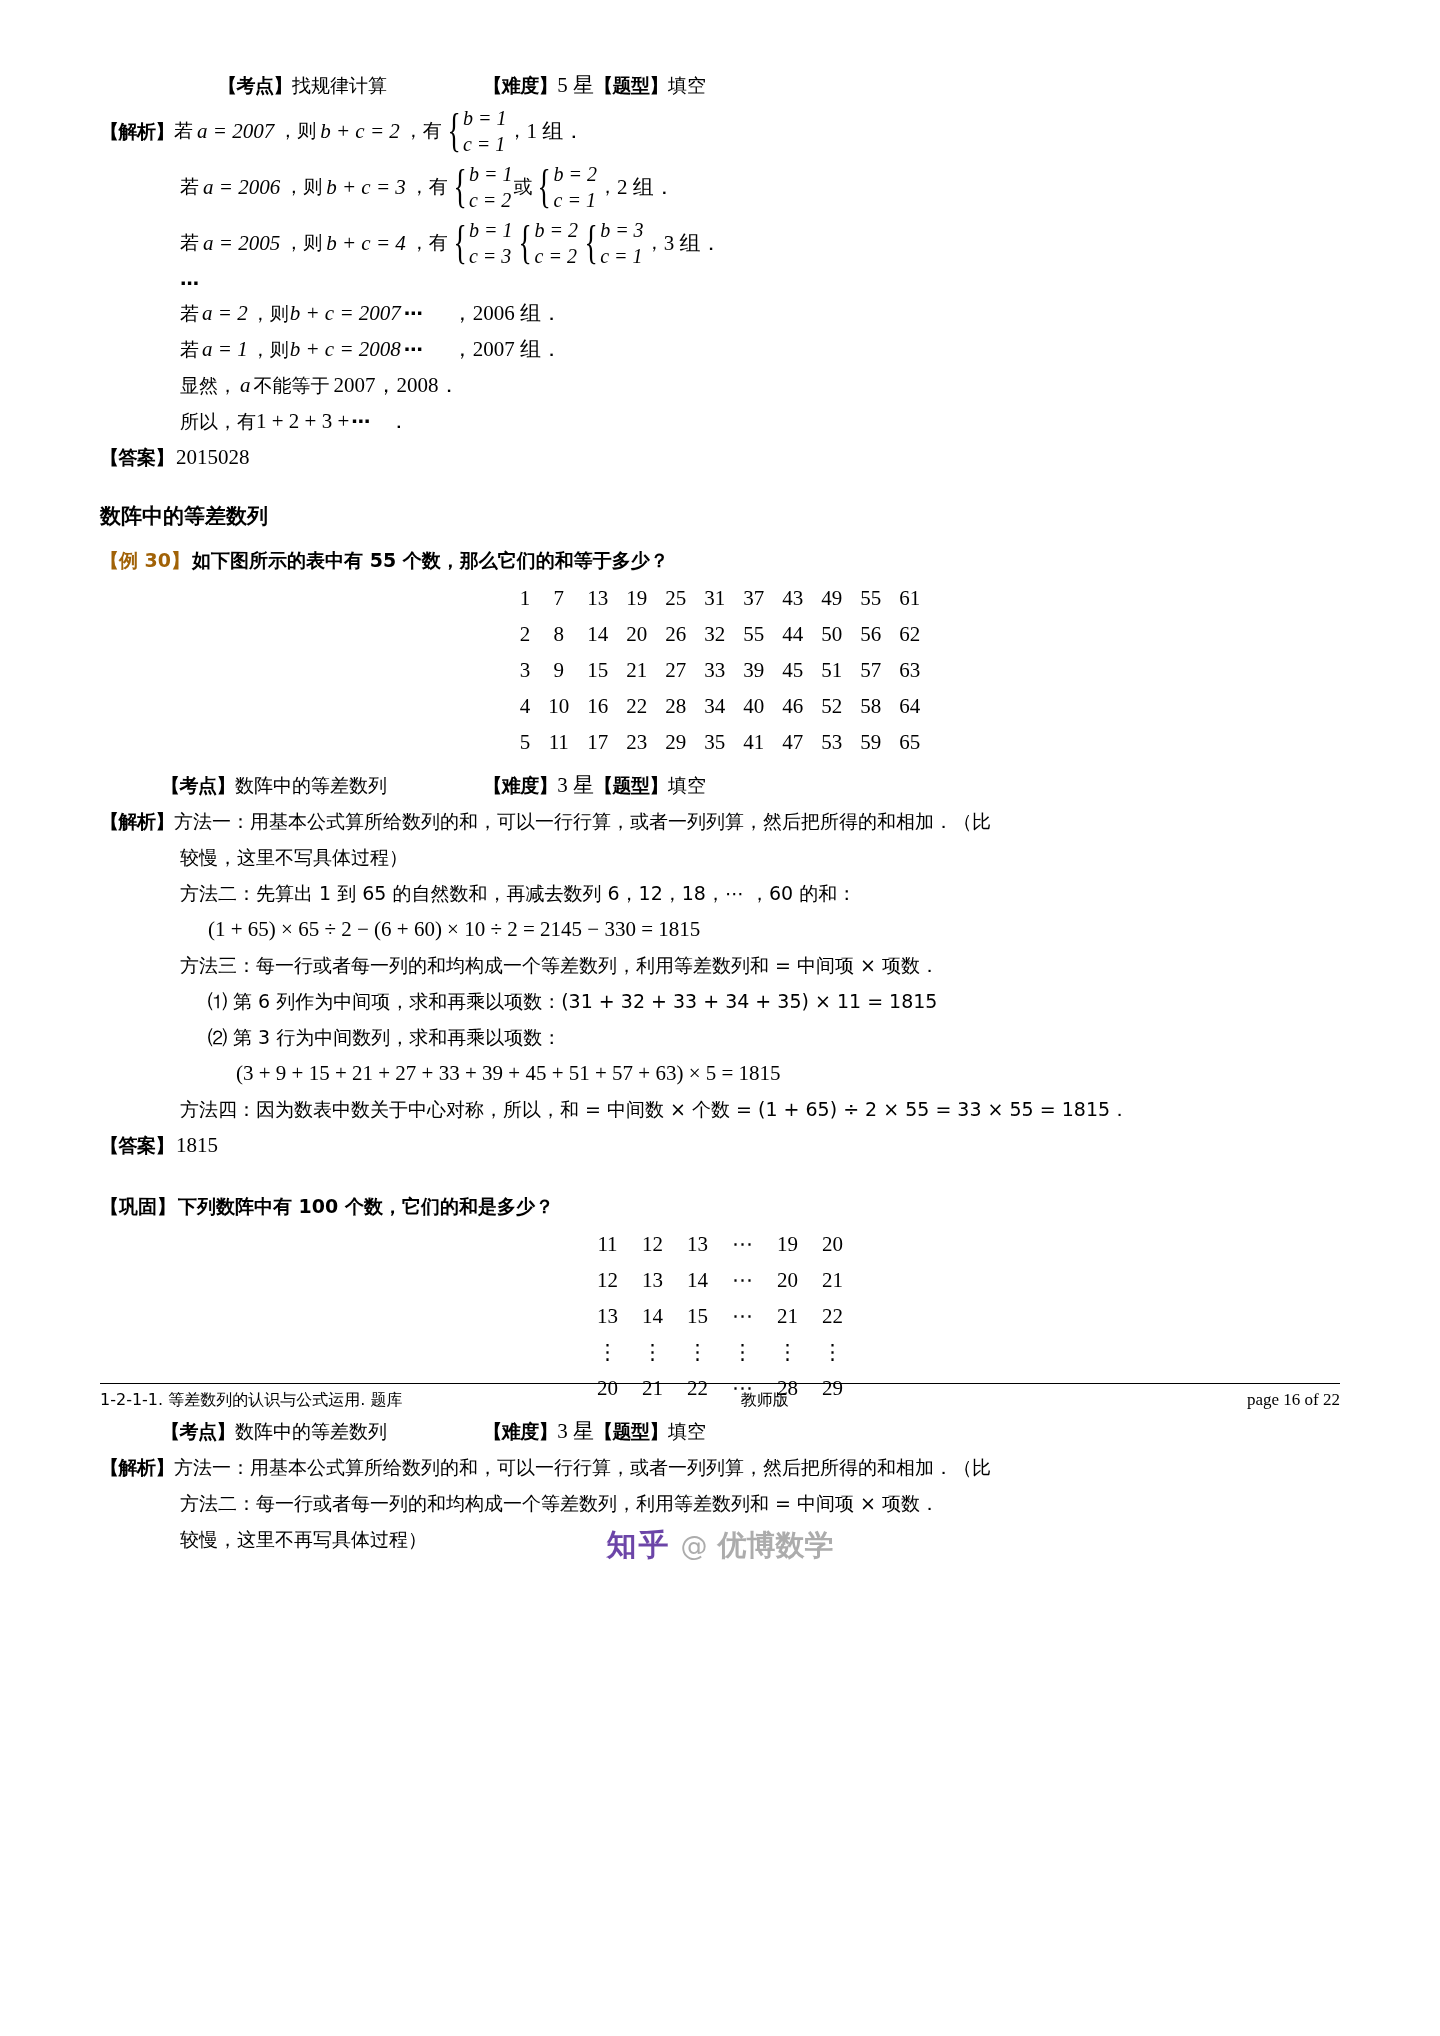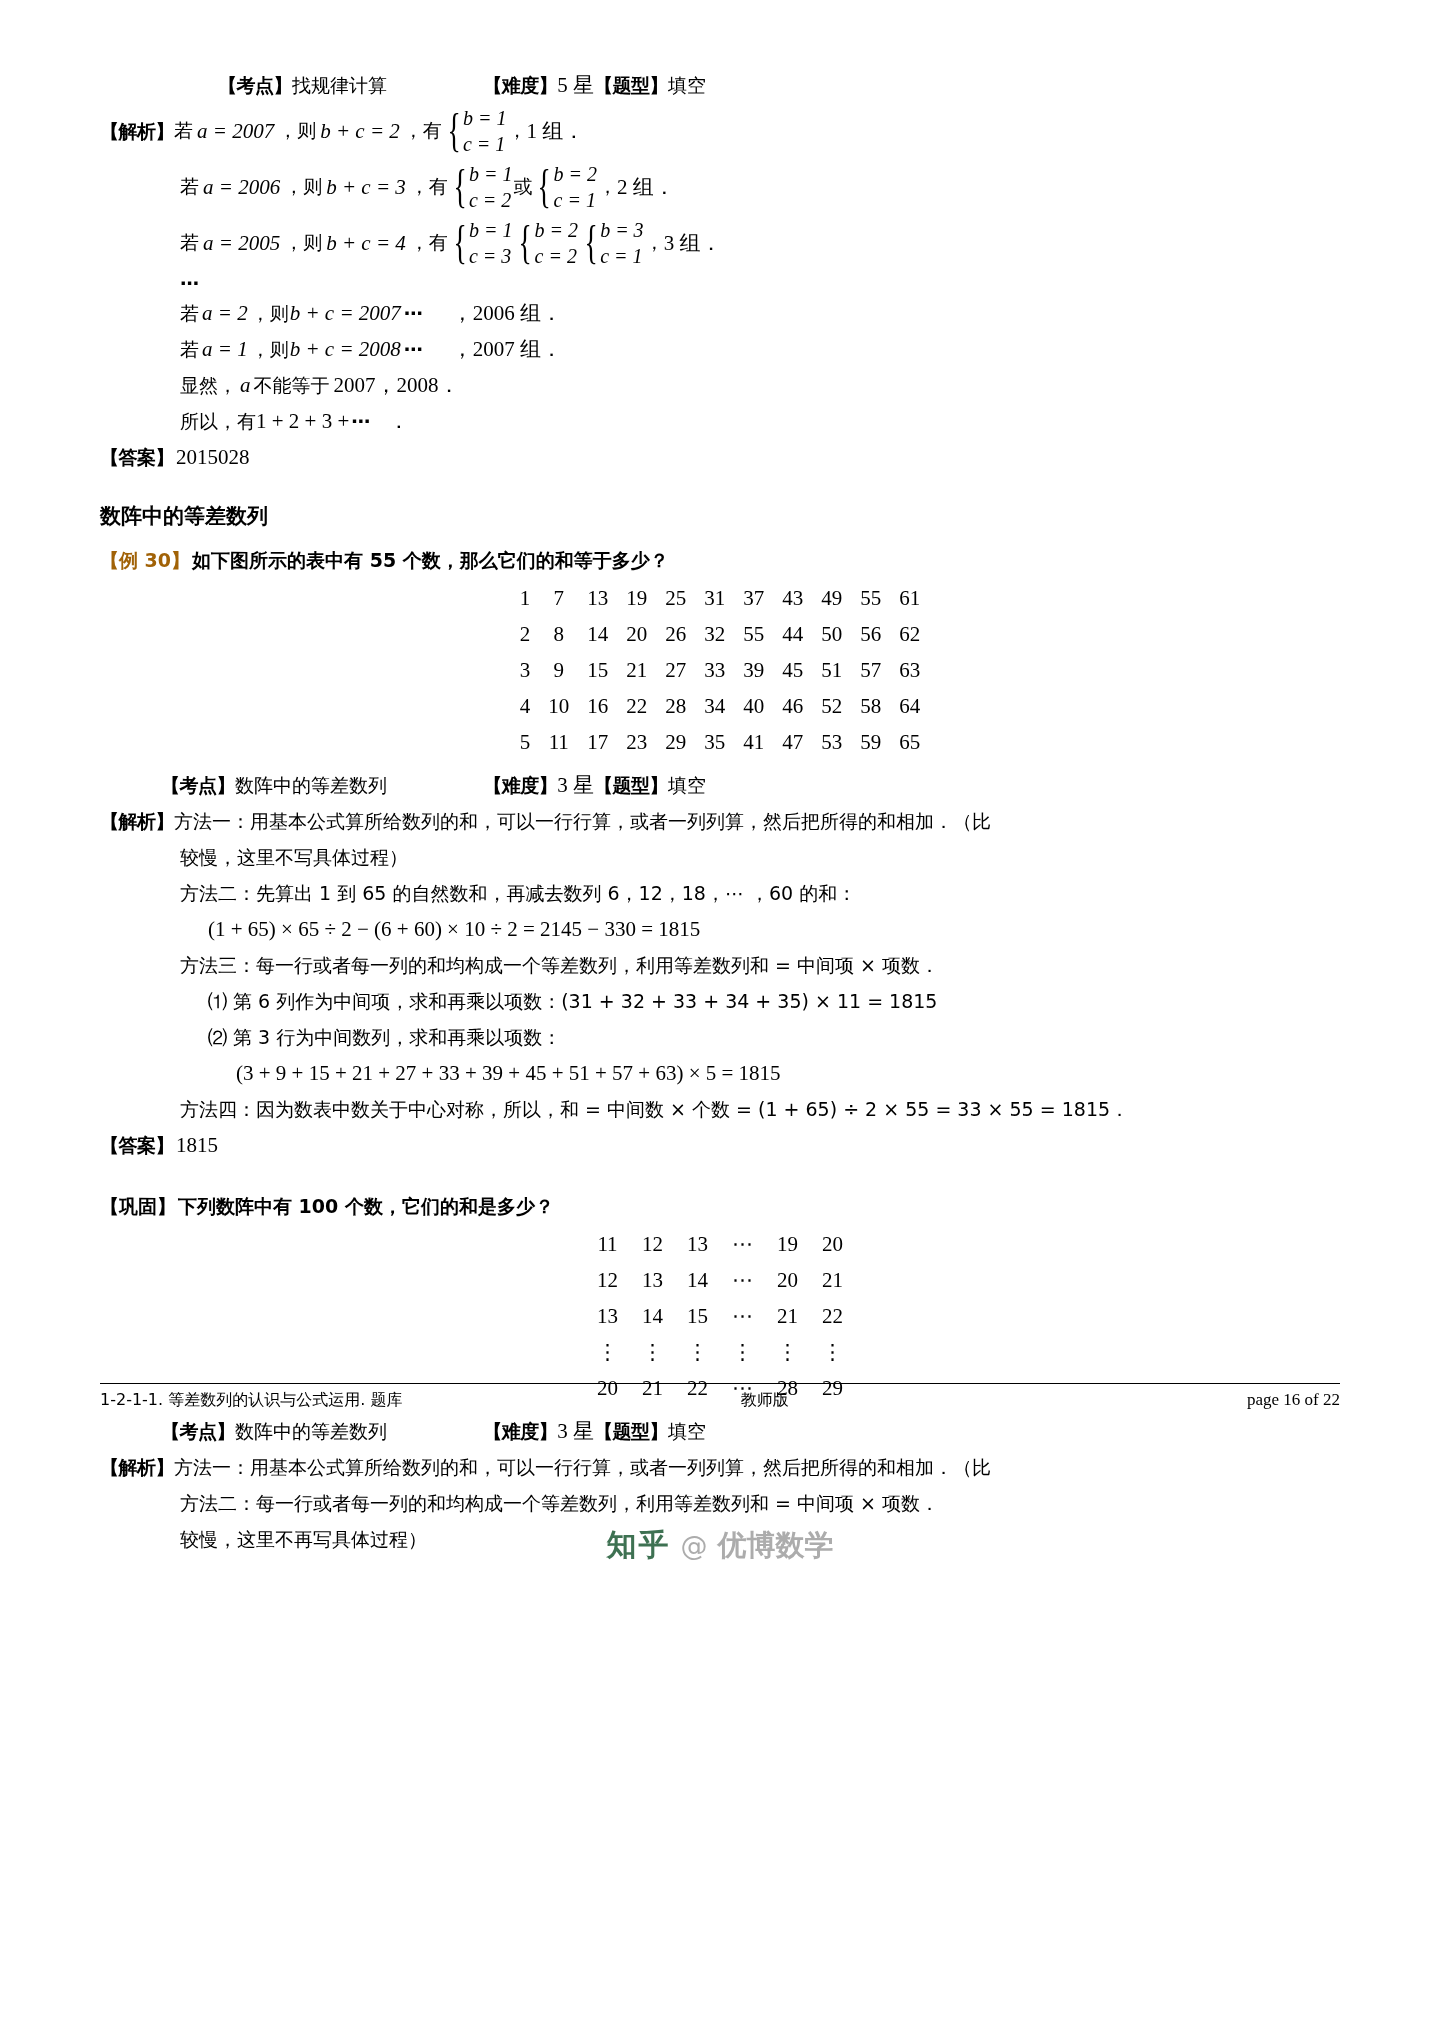--- a/index.html
+++ b/index.html
@@ -145,21 +145,21 @@
     position:absolute;
     left:0; right:0; top:1525px;
     display:flex; justify-content:center; align-items:center;
     gap:10px;
     opacity:0.82;
   }
   .wm-logo {
     font-family:"DejaVu Sans", sans-serif;
     font-weight:700;
     font-size:30px;
-    color:#14532d;
+    color:#4c1d95;
     letter-spacing:2px;
   }
   .wm-at {
     font-family:"DejaVu Sans", sans-serif;
     font-size:27px;
     color:#9a9a9a;
   }
   .wm-name {
     font-family:"DejaVu Sans", sans-serif;
     font-weight:700;

